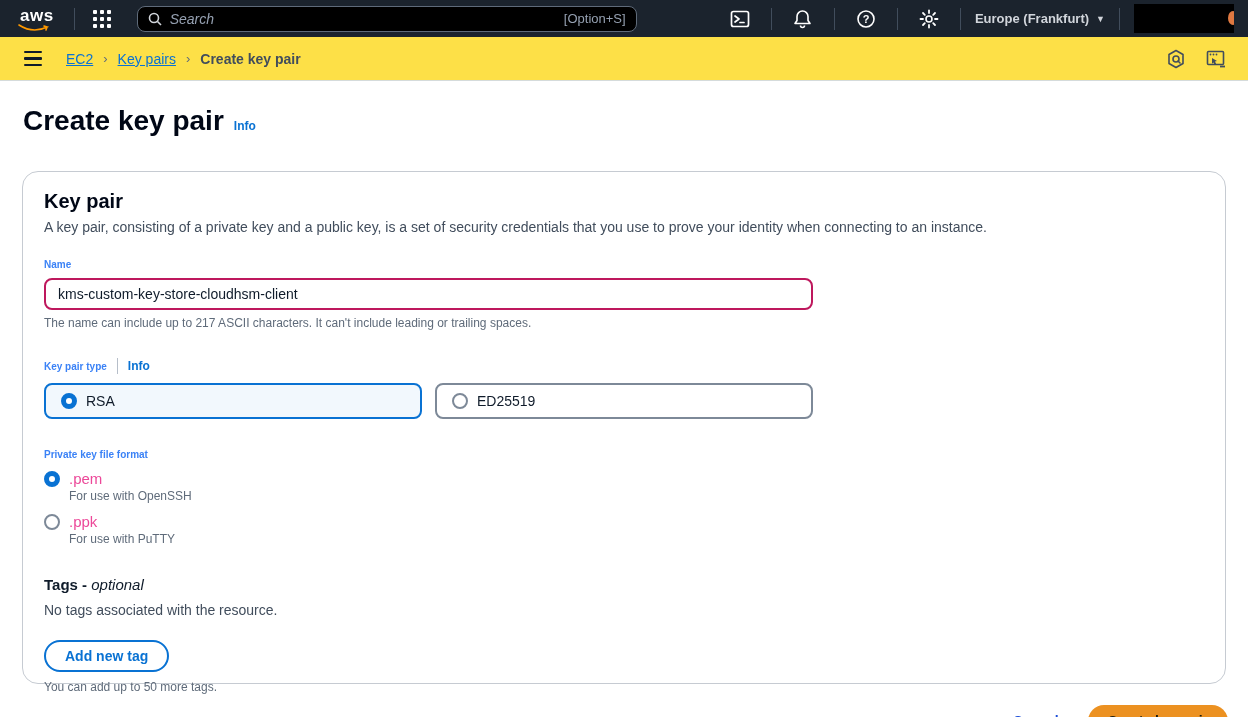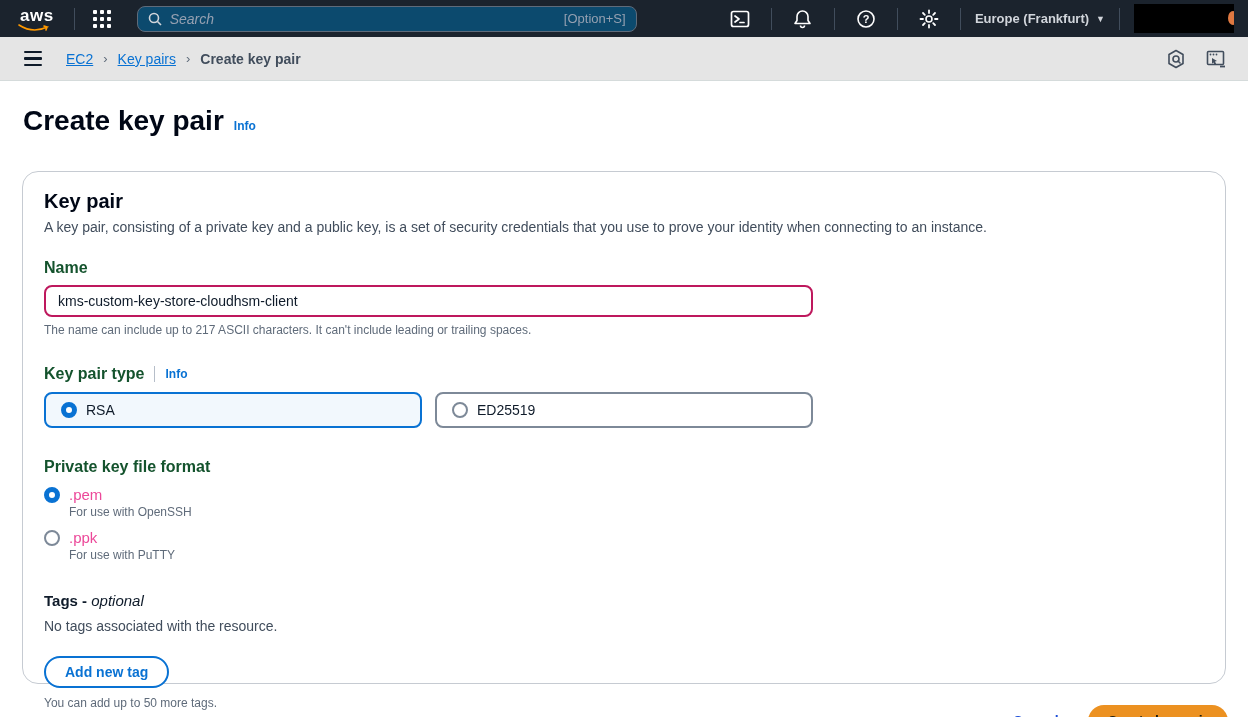--- a/index.html
+++ b/index.html
@@ -9,38 +9,38 @@
   
   .topbar { height:37px; background:#1b232d; display:flex; align-items:center;
     padding:0 14px; gap:0; color:#fff; }
   .topbar .vdiv { width:1px; height:22px; background:#414d5c; margin:0 14px; }
   .aws-logo { position:relative; color:#fff; font-weight:700; font-size:17px;
     letter-spacing:0.5px; padding:0 6px 6px 6px; cursor:pointer; }
   .aws-logo svg { position:absolute; left:4px; bottom:0; }
   .grid-btn { display:grid; grid-template-columns:repeat(3,4px); grid-gap:3px;
     cursor:pointer; padding:4px; }
   .grid-btn i { width:4px; height:4px; background:#fff; border-radius:1px; }
-  .searchbox { width:500px; height:26px; margin-left:22px; background:#0c4a6e;
+  .searchbox { width:500px; height:26px; margin-left:22px; background:#000000;
     border:1px solid #5f6b7a; border-radius:8px; display:flex; align-items:center;
     padding:0 10px; gap:8px; cursor:text; }
   .searchbox .ph { color:#95a0b1; font-style:italic; font-size:14px; flex:1; }
   .searchbox .kbd { color:#95a0b1; font-size:13px; }
   .top-icon { width:34px; height:30px; display:flex; align-items:center;
     justify-content:center; cursor:pointer; }
   .region { display:flex; align-items:center; gap:7px; font-size:13px;
     font-weight:700; color:#d1d5db; cursor:pointer; white-space:nowrap; }
   .region .caret { font-size:9px; color:#d1d5db; }
   .redacted { width:100px; height:29px; background:#000; position:relative;
     cursor:pointer; overflow:hidden; }
   .redacted .sliver { position:absolute; right:-4px; top:7px; width:10px;
     height:14px; background:#e07941; border-radius:50%; }
   .spacer { flex:1; }
 
   
-  .crumb-bar { height:44px; background:#e5e5e5; border-bottom:1px solid #d5dbdb;
+  .crumb-bar { height:44px; background:#fde047; border-bottom:1px solid #d5dbdb;
     display:flex; align-items:center; padding:0 20px; }
   .hamburger { display:flex; flex-direction:column; gap:4px; cursor:pointer;
     padding:4px; margin-right:20px; }
   .hamburger i { width:18px; height:2.5px; background:#0f1b2a; border-radius:1px; }
   .crumbs { display:flex; align-items:center; gap:10px; font-size:14px; }
   .crumbs a { color:#0972d3; text-decoration:underline; cursor:pointer; }
   .crumbs .sep { color:#5f6b7a; font-size:13px; }
   .crumbs .current { color:#414d5c; font-weight:700; }
   .crumb-right { margin-left:auto; display:flex; align-items:center; gap:16px; }
   .crumb-right .ic { width:24px; height:24px; display:flex; align-items:center;
@@ -50,21 +50,21 @@
   .page-head { padding:24px 0 0 23px; display:flex; align-items:baseline; gap:10px; }
   .page-title { font-size:28px; font-weight:700; color:#000716; }
   .info-link { color:#0972d3; font-size:12px; font-weight:700; cursor:pointer; }
 
   
   .card { margin:34px 22px 0 22px; background:#fff; border:1px solid #c6cbd2;
     border-radius:16px; padding:18px 21px 30px 21px; height:513px; }
   .card-title { font-size:20px; font-weight:700; color:#000716; }
   .card-desc { font-size:14px; color:#414d5c; margin-top:6px; }
 
-  .field-label { font-size:16px; font-weight:700; color:#14532d; }
+  .field-label { font-size:10px; font-weight:700; color:#3b82f6; }
   .label-row { display:flex; align-items:center; gap:10px; }
   .label-row .ldiv { width:1px; height:16px; background:#b6bec9; }
 
   .name-block { margin-top:24px; }
   .name-input { margin-top:8px; width:769px; height:32px; border:2px solid #be185d;
     border-radius:8px; padding:0 12px; font-size:14px; color:#0f1b2a;
     font-family:"Liberation Sans", sans-serif; background:#fff; display:block; }
   .hint { font-size:12px; color:#5f6b7a; margin-top:6px; }
 
   .type-block { margin-top:28px; }

